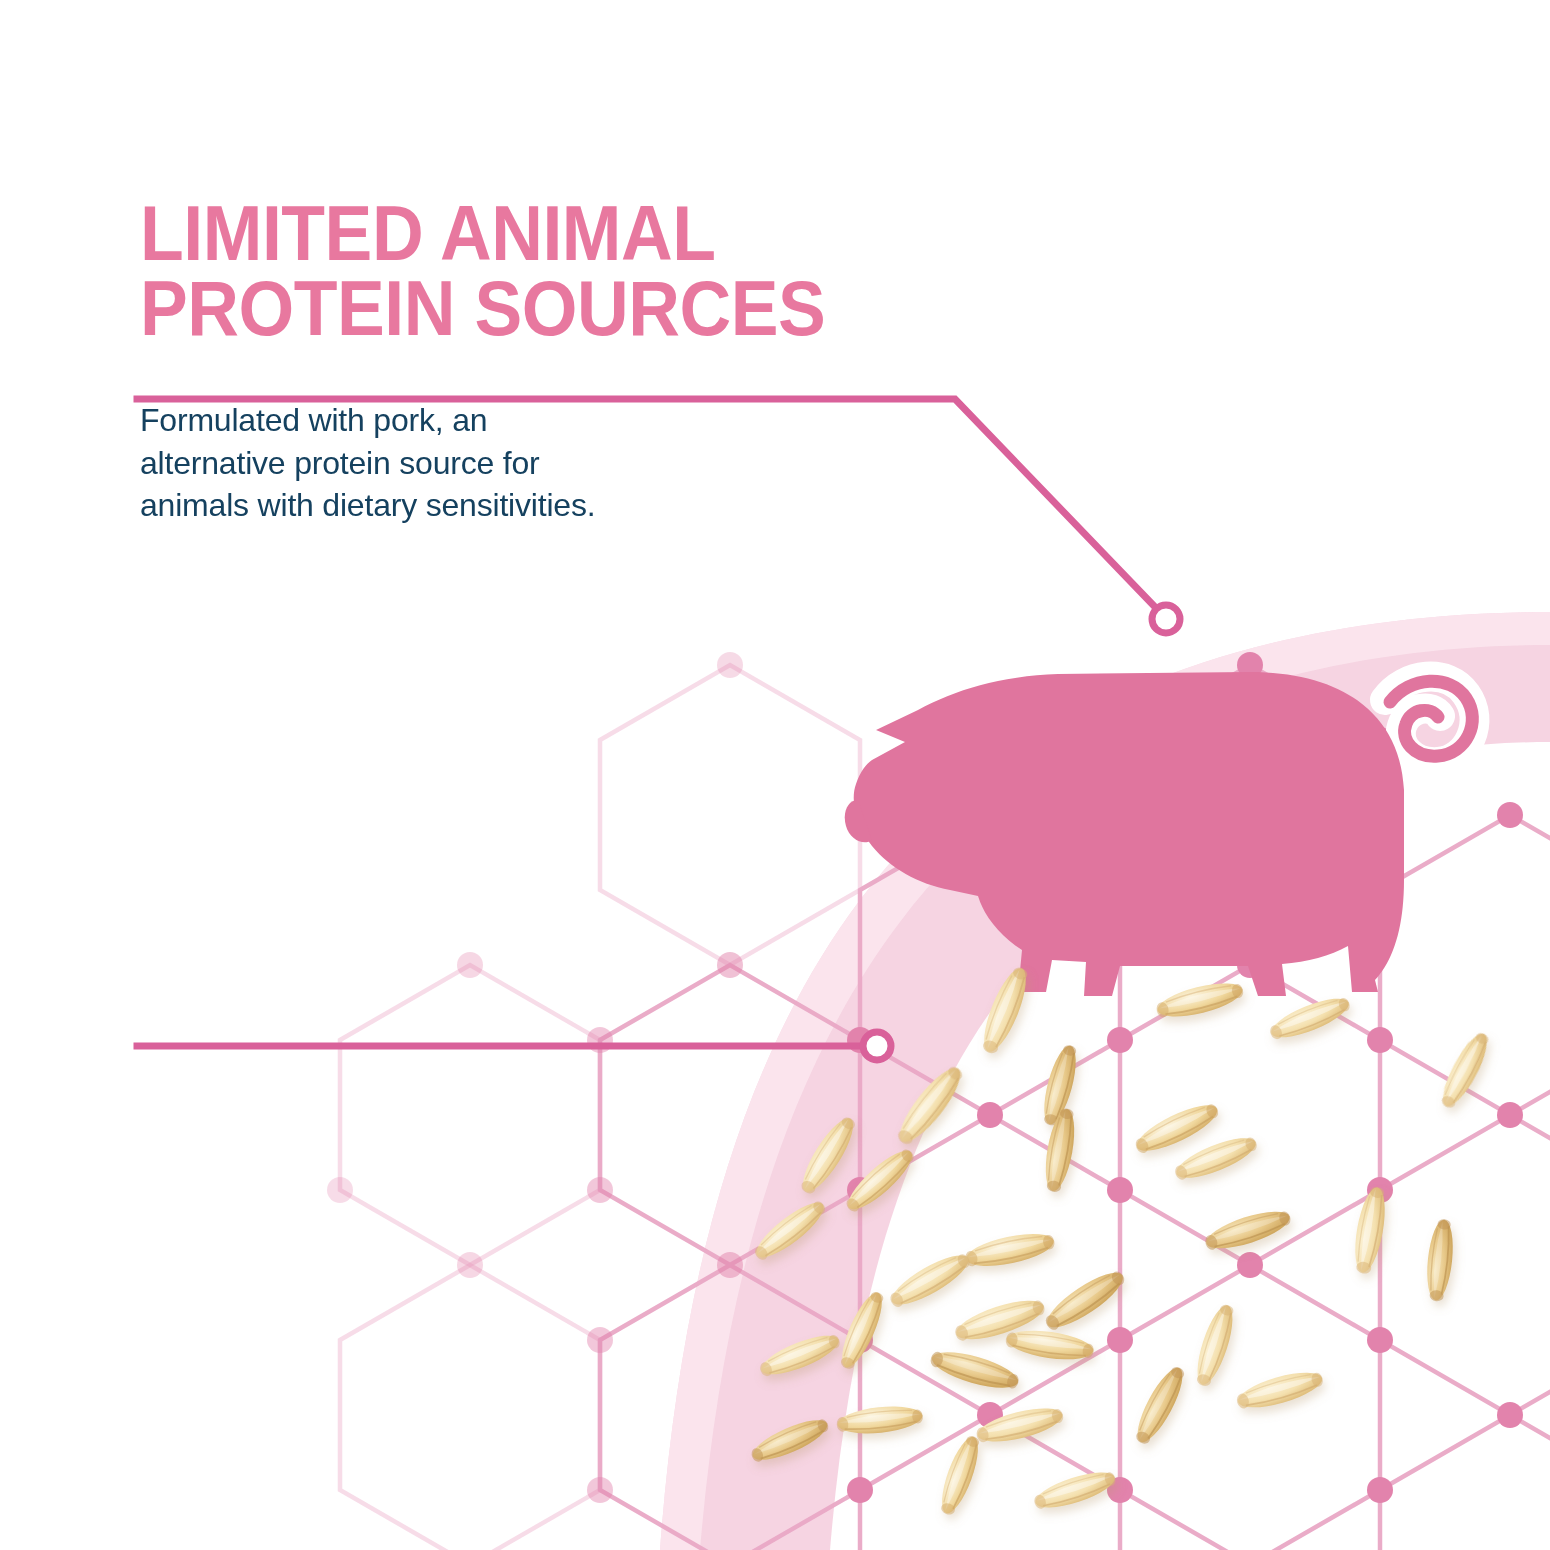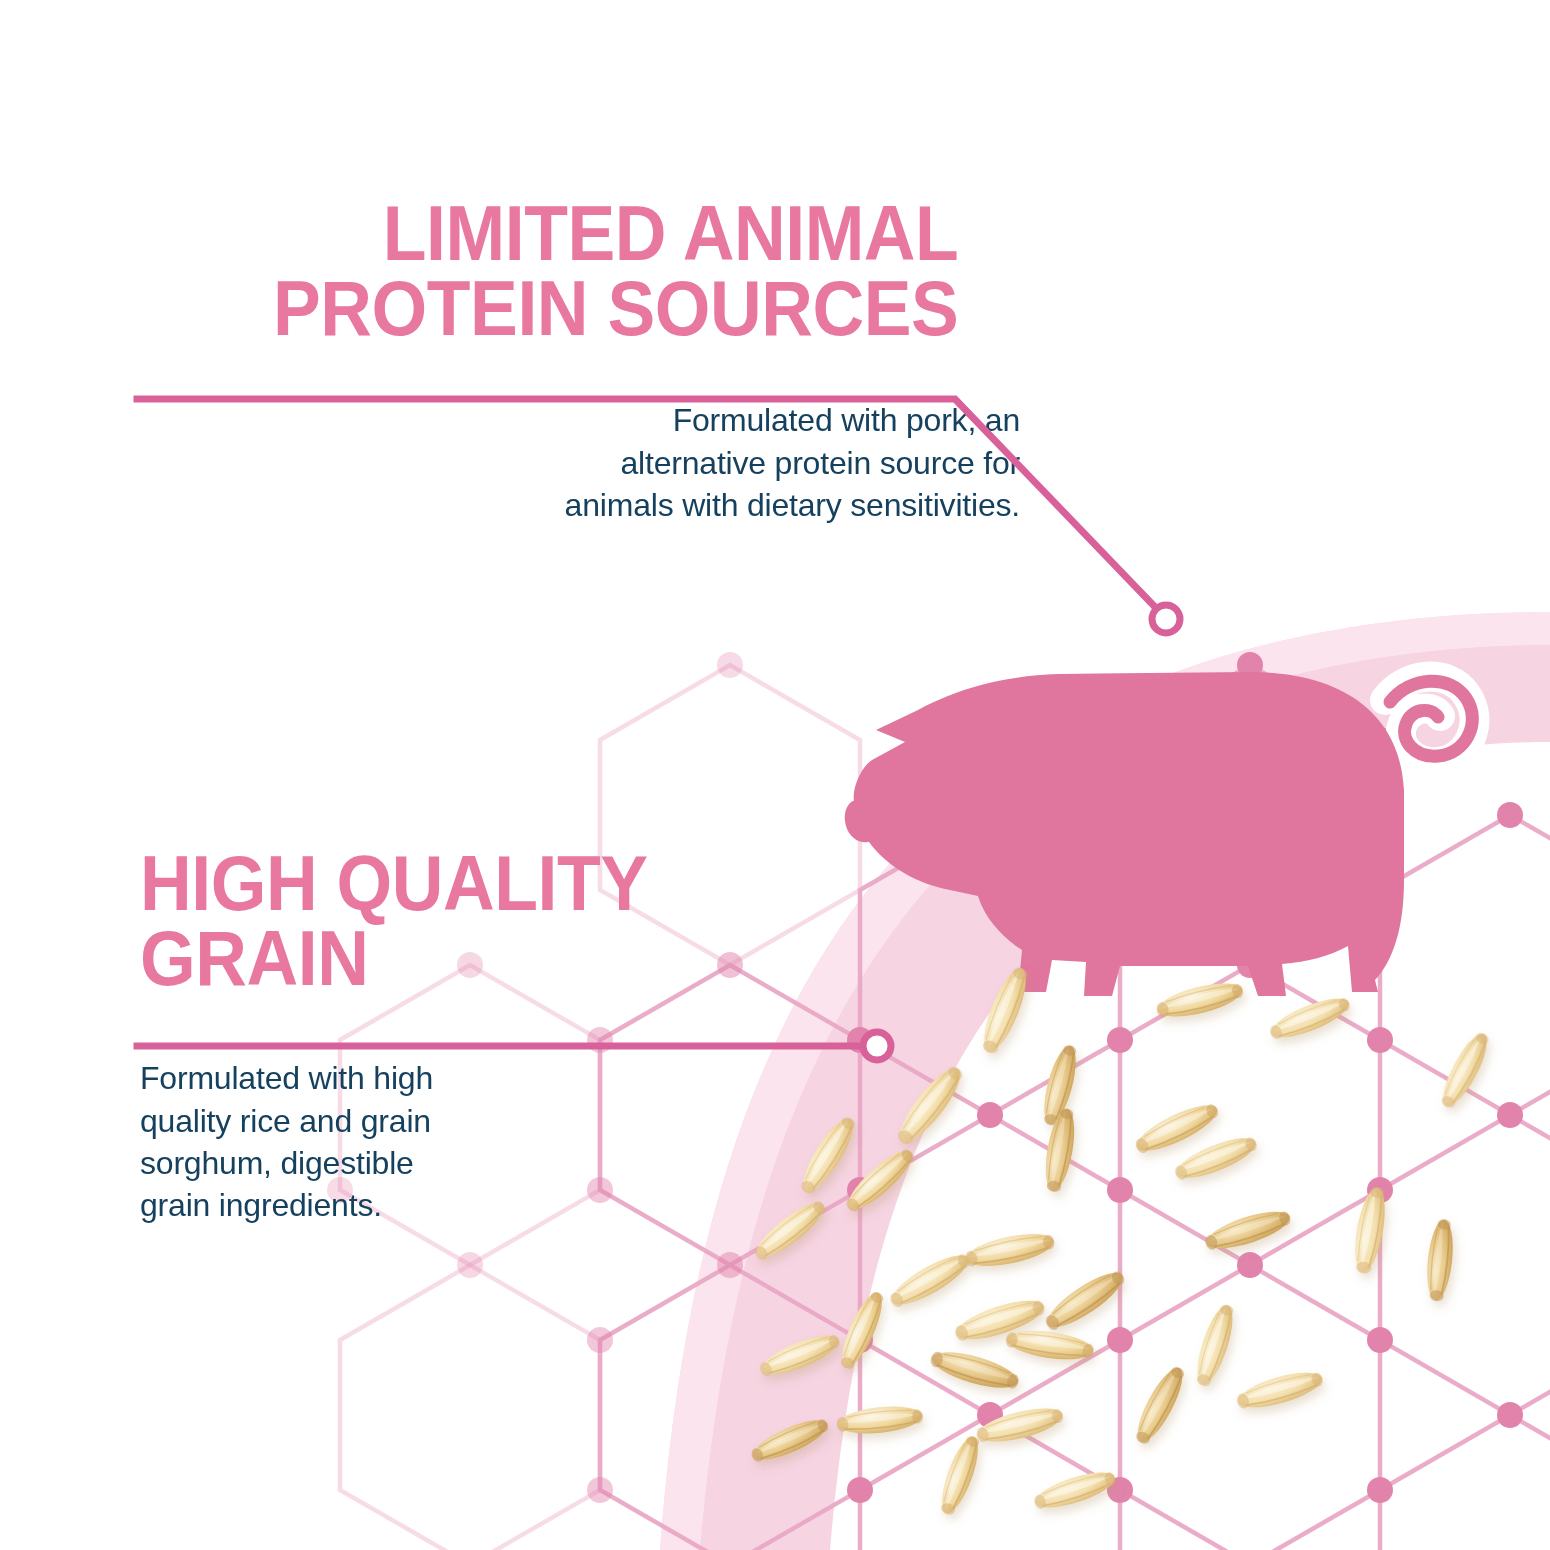--- a/index.html
+++ b/index.html
@@ -35,21 +35,21 @@
     color:#15415f;
     font-family:"Liberation Sans", sans-serif;
     font-weight:400;
     font-size:32px;
     line-height:1.32;
     letter-spacing:-0.2px;
     white-space:pre-line;
   }
 
   
-  #block-protein { left:140px; top:196px; width:880px;text-align:right; }
+  #block-protein { left:140px; top:196px; width:880px; }
   #block-protein .body-copy { margin-top:54px; }
 
   
   #block-grain { left:140px; top:846px; width:700px; }
   #block-grain .body-copy { margin-top:62px; }
 </style>
 </head>
 <body>
 
 <svg id="bg-art" viewBox="0 0 1550 1550" xmlns="http://www.w3.org/2000/svg">
@@ -277,22 +277,14 @@
 <div id="content">
 
   <section class="block" id="block-protein">
     <h2 class="headline">LIMITED ANIMAL
 PROTEIN SOURCES</h2>
     <p class="body-copy">Formulated with pork, an
 alternative protein source for
 animals with dietary sensitivities.</p>
   </section>
 
-  <section class="block" id="block-grain">
-    <h2 class="headline">HIGH QUALITY
-GRAIN</h2>
-    <p class="body-copy">Formulated with high
-quality rice and grain
-sorghum, digestible
-grain ingredients.</p>
-  </section>
 
 </div>
 
 </body></html>

